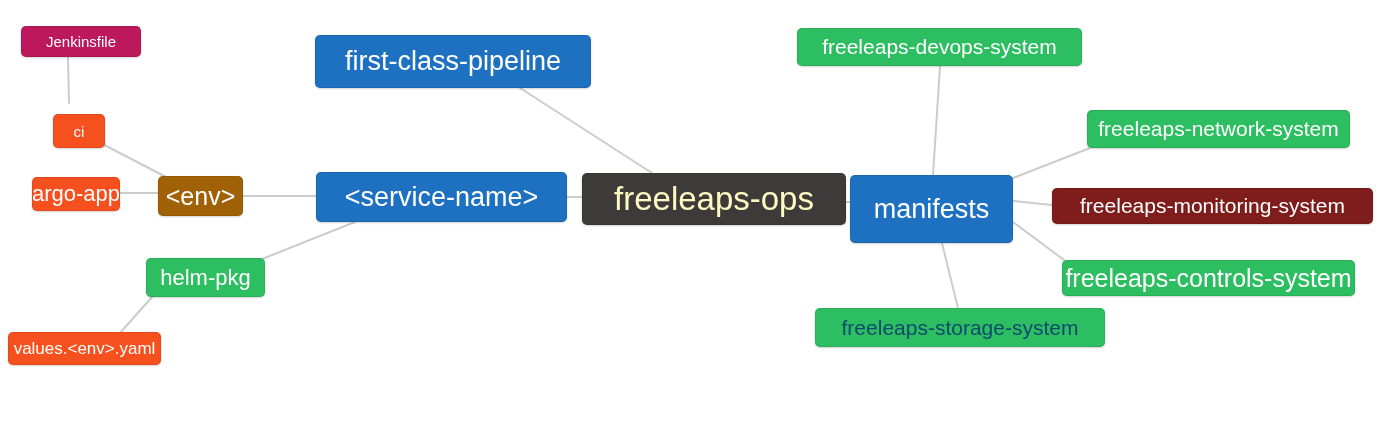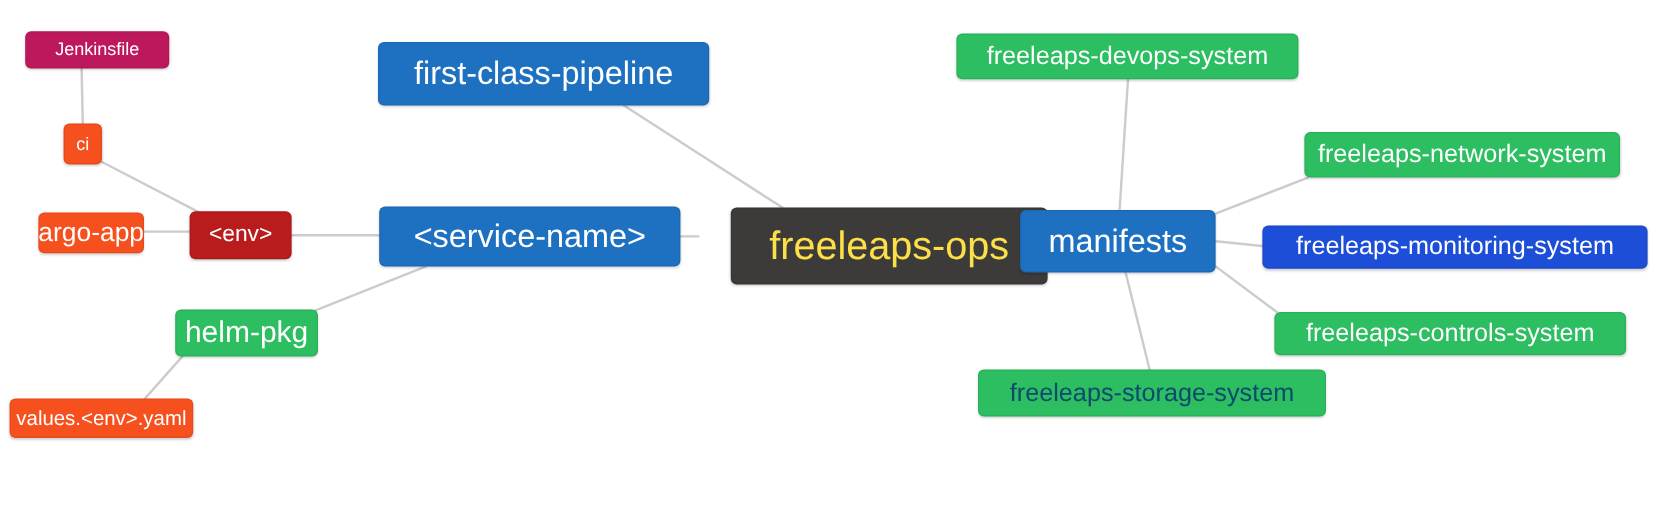--- a/index.html
+++ b/index.html
@@ -54,27 +54,27 @@
       <line x1="567" y1="197" x2="582" y2="197" stroke="#cccccc" stroke-width="2" stroke-linecap="round"></line>
       <line x1="846" y1="202" x2="850" y2="202" stroke="#cccccc" stroke-width="2" stroke-linecap="round"></line>
       <line x1="933" y1="175" x2="940" y2="66" stroke="#cccccc" stroke-width="2" stroke-linecap="round"></line>
       <line x1="1013" y1="178" x2="1090" y2="148" stroke="#cccccc" stroke-width="2" stroke-linecap="round"></line>
       <line x1="1013" y1="201" x2="1052" y2="205" stroke="#cccccc" stroke-width="2" stroke-linecap="round"></line>
       <line x1="1013" y1="222" x2="1064" y2="260" stroke="#cccccc" stroke-width="2" stroke-linecap="round"></line>
       <line x1="938" y1="227" x2="958" y2="308" stroke="#cccccc" stroke-width="2" stroke-linecap="round"></line>
     </svg>
 
 <div class="node" style="left: 21px; top: 26px; width: 120px; height: 31px; font-size: 15px; background: #be185d; color: rgb(255, 255, 255);">Jenkinsfile</div>
-    <div class="node" style="left: 53px; top: 103px; width: 32px; height: 34px; font-size: 15px; background: rgb(246, 80, 30); color: rgb(255, 255, 255);">ci</div>
+    <div class="node" style="left: 53px; top: 114px; width: 52px; height: 34px; font-size: 15px; background: rgb(246, 80, 30); color: rgb(255, 255, 255);">ci</div>
     <div class="node" style="left: 32px; top: 177px; width: 88px; height: 34px; font-size: 22px; background: rgb(246, 80, 30); color: rgb(255, 255, 255);">argo-app</div>
-    <div class="node" style="left: 158px; top: 176px; width: 85px; height: 40px; font-size: 19px; background: #b91c1c; color: rgb(255, 255, 255);">&lt;env&gt;</div>
-    <div class="node" style="left: 146px; top: 258px; width: 119px; height: 39px; font-size: 25px; background: rgb(44, 190, 96); color: rgb(255, 255, 255);">helm-pkg</div>
+    <div class="node" style="left: 158px; top: 176px; width: 85px; height: 40px; font-size: 25px; background: #a16207; color: rgb(255, 255, 255);">&lt;env&gt;</div>
+    <div class="node" style="left: 146px; top: 258px; width: 119px; height: 39px; font-size: 22px; background: rgb(44, 190, 96); color: rgb(255, 255, 255);">helm-pkg</div>
     <div class="node" style="left: 8px; top: 332px; width: 153px; height: 33px; font-size: 17px; background: rgb(246, 80, 30); color: rgb(255, 255, 255);">values.&lt;env&gt;.yaml</div>
     <div class="node" style="left: 316px; top: 172px; width: 251px; height: 50px; font-size: 27px; background: rgb(30, 112, 193); color: rgb(255, 255, 255);">&lt;service-name&gt;</div>
     <div class="node" style="left: 315px; top: 35px; width: 276px; height: 53px; font-size: 27px; background: rgb(30, 112, 193); color: rgb(255, 255, 255);">first-class-pipeline</div>
-    <div class="node" style="left: 582px; top: 173px; width: 264px; height: 64px; font-size: 33px; background: rgb(61, 59, 57); color: #fde047; margin-left: 27px;">freeleaps-ops</div>
-    <div class="node" style="left: 850px; top: 175px; width: 163px; height: 52px; font-size: 27px; background: rgb(30, 112, 193); color: rgb(255, 255, 255);">manifests</div>
+    <div class="node" style="left: 582px; top: 173px; width: 264px; height: 52px; font-size: 33px; background: rgb(61, 59, 57); color: #fef9c3;">freeleaps-ops</div>
+    <div class="node" style="left: 850px; top: 175px; width: 163px; height: 68px; font-size: 27px; background: rgb(30, 112, 193); color: rgb(255, 255, 255);">manifests</div>
     <div class="node" style="left: 797px; top: 28px; width: 285px; height: 38px; font-size: 21px; background: rgb(44, 190, 96); color: rgb(255, 255, 255);">freeleaps-devops-system</div>
     <div class="node" style="left: 1087px; top: 110px; width: 263px; height: 38px; font-size: 21px; background: rgb(44, 190, 96); color: rgb(255, 255, 255);">freeleaps-network-system</div>
-    <div class="node" style="left: 1052px; top: 188px; width: 321px; height: 36px; font-size: 21px; background: #1d4ed8; color: rgb(255, 255, 255);">freeleaps-monitoring-system</div>
-    <div class="node" style="left: 1062px; top: 260px; width: 293px; height: 36px; font-size: 21px; background: rgb(44, 190, 96); color: rgb(255, 255, 255);">freeleaps-controls-system</div>
+    <div class="node" style="left: 1052px; top: 188px; width: 321px; height: 36px; font-size: 21px; background: #7f1d1d; color: rgb(255, 255, 255);">freeleaps-monitoring-system</div>
+    <div class="node" style="left: 1062px; top: 260px; width: 293px; height: 36px; font-size: 25px; background: rgb(44, 190, 96); color: rgb(255, 255, 255);">freeleaps-controls-system</div>
     <div class="node" style="left: 815px; top: 308px; width: 290px; height: 39px; font-size: 21px; background: rgb(44, 190, 96); color: #0c4a6e;">freeleaps-storage-system</div>
   </div>
 
 </body></html>

